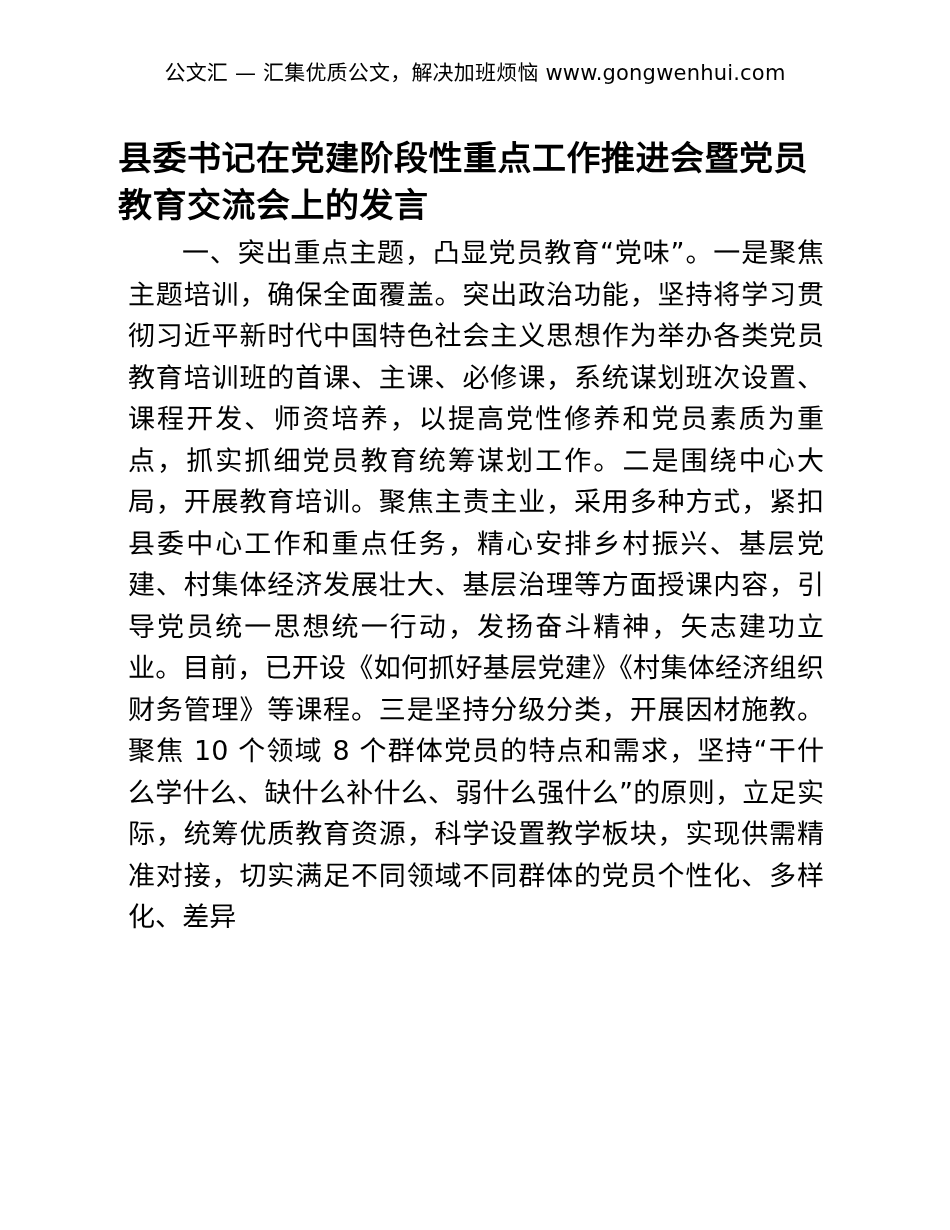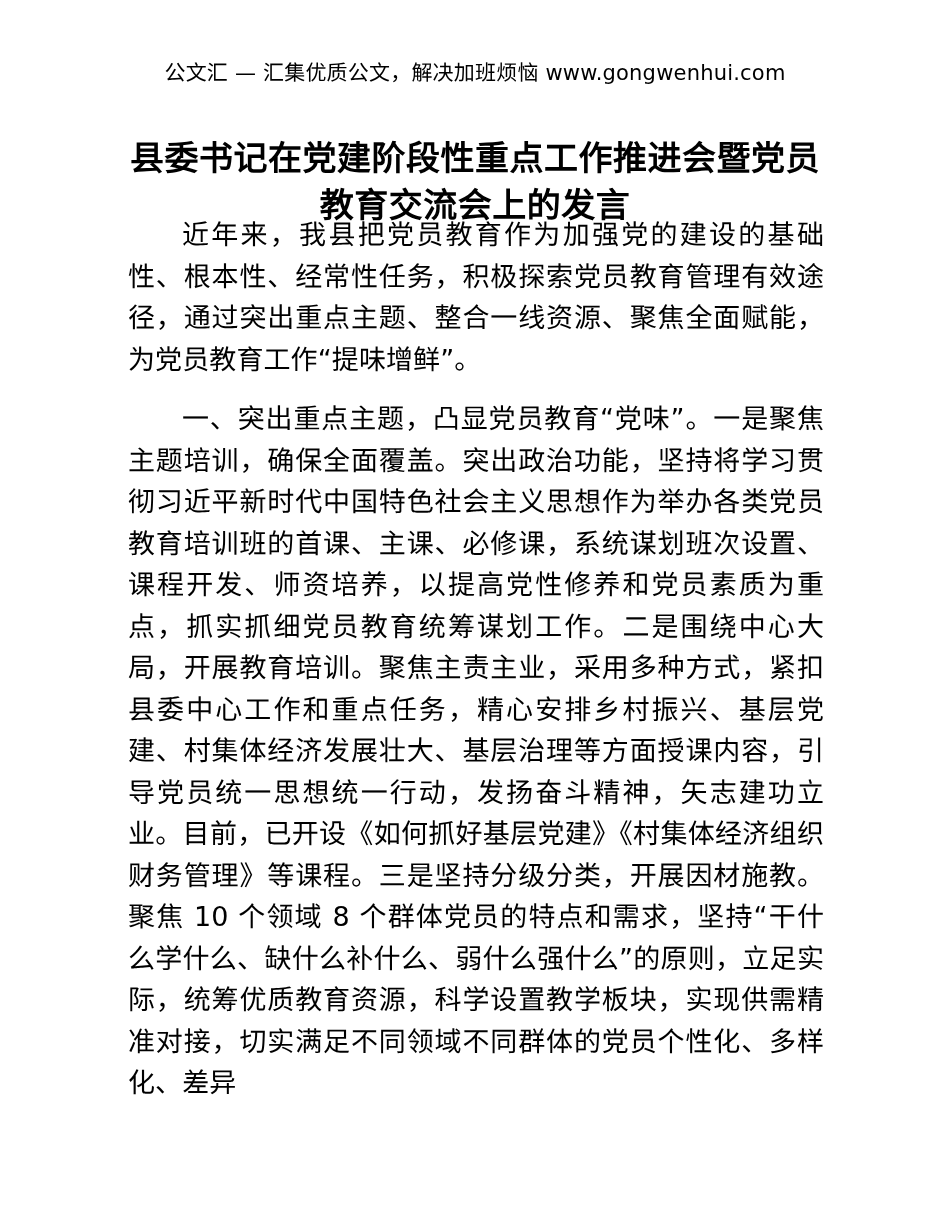--- a/index.html
+++ b/index.html
@@ -32,21 +32,20 @@
     letter-spacing: 0.2px;
     white-space: nowrap;
   }
 
   
   .doc-title {
     position: absolute;
     top: 112px;
     left: 118px;
     width: 714px;
-    text-align: center;
     font-size: 34px;
     line-height: 47px;
     font-weight: 700;
     color: #000000;
     letter-spacing: 0.5px;
   }
 
   
   .doc-body {
     position: absolute;
@@ -80,17 +79,16 @@
 
 <div class="page">
 
   <div class="site-banner">
     <span class="full">公文汇 — 汇集优质公文，解决加班烦恼 www.gongwenhui.com</span>
   </div>
 
   <h1 class="doc-title">县委书记在党建阶段性重点工作推进会暨党员教育交流会上的发言</h1>
 
   <div class="doc-body">
-    <p class="para indent">近年来，我县把党员教育作为加强党的建设的基础性、根本性、经常性任务，积极探索党员教育管理有效途径，通过突出重点主题、整合一线资源、聚焦全面赋能，为党员教育工作“提味增鲜”。</p>
     <p class="para indent clipped">一、突出重点主题，凸显党员教育“党味”。一是聚焦主题培训，确保全面覆盖。突出政治功能，坚持将学习贯彻习近平新时代中国特色社会主义思想作为举办各类党员教育培训班的首课、主课、必修课，系统谋划班次设置、课程开发、师资培养，以提高党性修养和党员素质为重点，抓实抓细党员教育统筹谋划工作。二是围绕中心大局，开展教育培训。聚焦主责主业，采用多种方式，紧扣县委中心工作和重点任务，精心安排乡村振兴、基层党建、村集体经济发展壮大、基层治理等方面授课内容，引导党员统一思想统一行动，发扬奋斗精神，矢志建功立业。目前，已开设《如何抓好基层党建》《村集体经济组织财务管理》等课程。三是坚持分级分类，开展因材施教。聚焦 10 个领域 8 个群体党员的特点和需求，坚持“干什么学什么、缺什么补什么、弱什么强什么”的原则，立足实际，统筹优质教育资源，科学设置教学板块，实现供需精准对接，切实满足不同领域不同群体的党员个性化、多样化、差异</p>
   </div>
 
 </div>
 
 </body></html>

